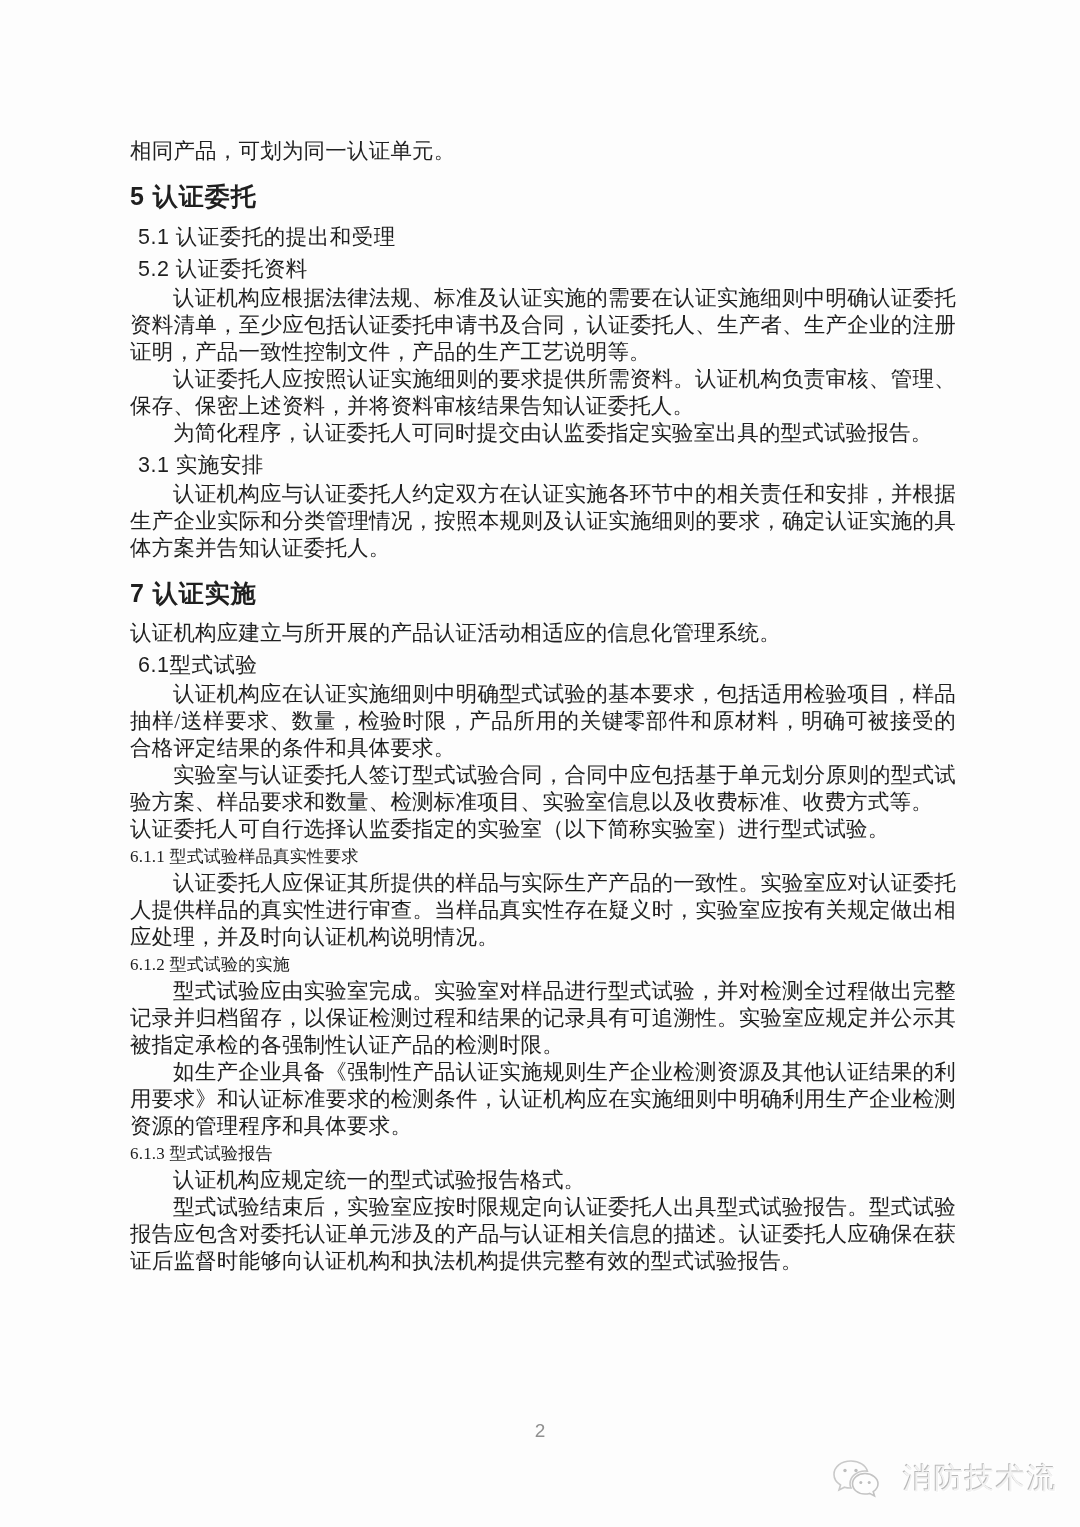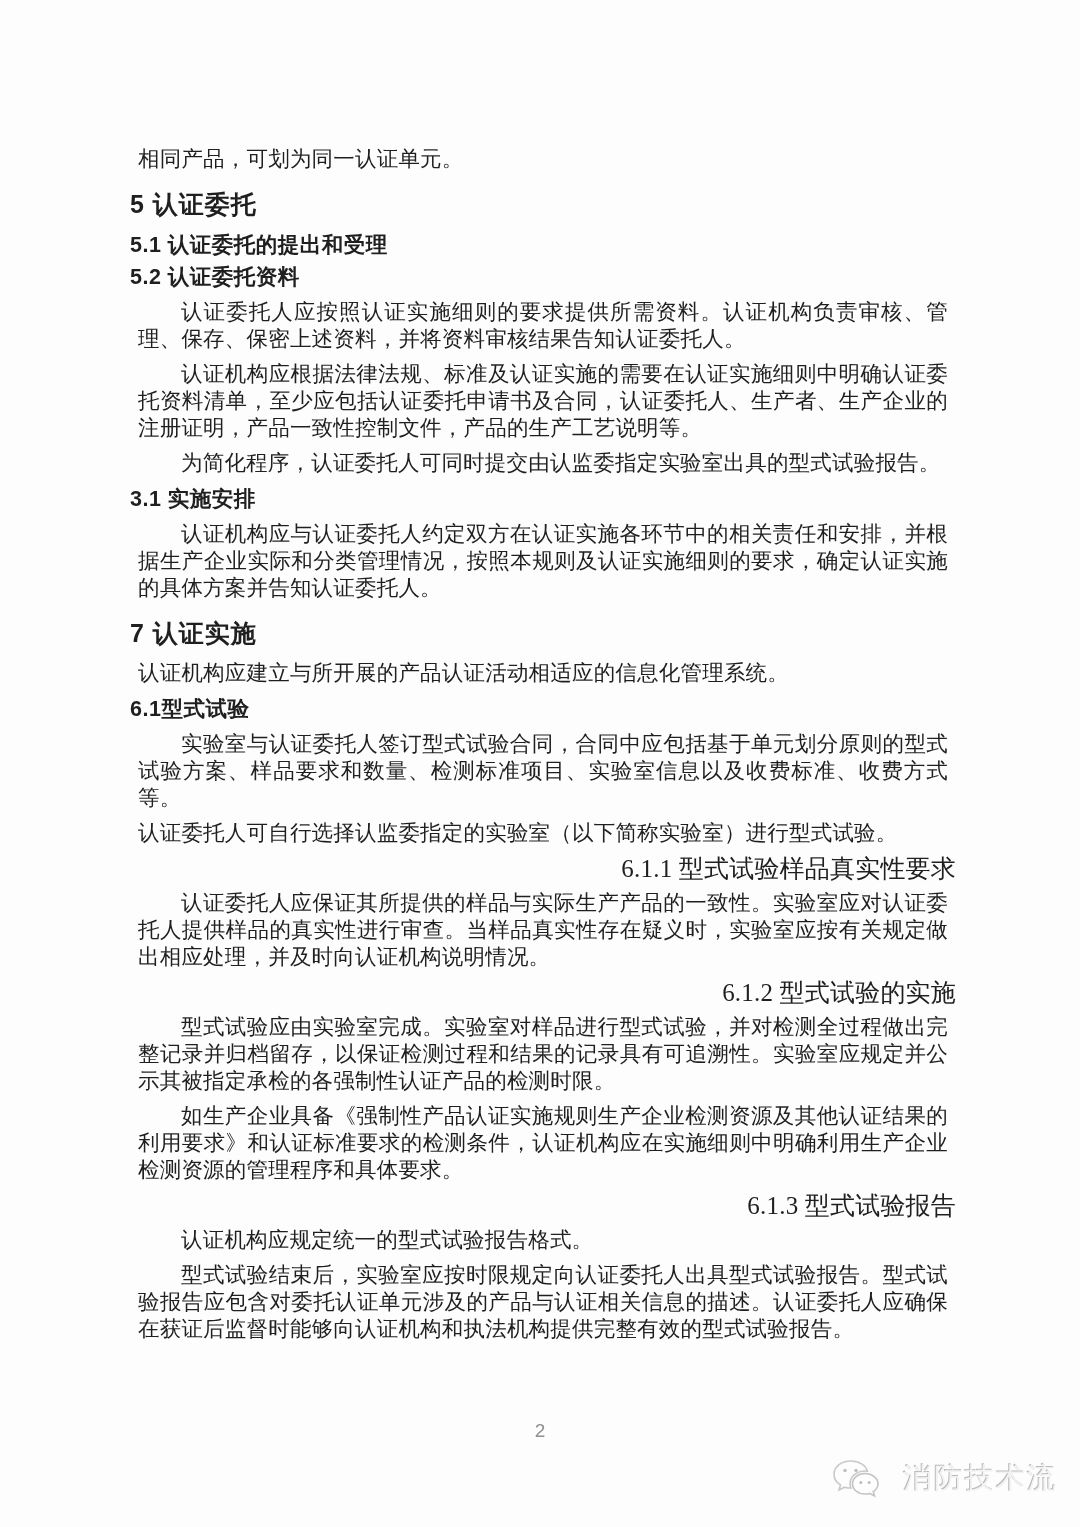--- a/index.html
+++ b/index.html
@@ -18,50 +18,49 @@
   .page {
     position: absolute;
     left: 130px;
     top: 138px;
     width: 826px;
   }
   .para {
     font-size: 21.5px;
     line-height: 27px;
     text-align: justify;
-    margin: 8px;
+    margin: 0;
     text-indent: 2em;
     letter-spacing: 0.2px;
   }
   .para.noindent {
     text-indent: 0;
   }
   .h1 {
     font-family: "Liberation Sans", "DejaVu Sans", sans-serif;
     font-size: 25px;
     font-weight: bold;
     line-height: 32px;
     margin: 15px 0 11px 0;
     letter-spacing: 1px;
   }
   .h2 {
     font-family: "Liberation Sans", "DejaVu Sans", sans-serif;
     font-size: 21.5px;
-    font-weight: bold;
+    font-weight: normal;
     line-height: 28px;
-    margin: 4px 0 2px 0;
+    margin: 4px 0 2px 8px;
     letter-spacing: 0.5px;
   }
   .h3 {
-    font-size: 25px;
+    font-size: 17px;
     font-weight: normal;
     line-height: 27px;
     margin: 0;
     letter-spacing: 0.2px;
-    text-align: right;
   }
   .footer-pagenum {
     position: absolute;
     left: 0;
     top: 1420px;
     width: 100%;
     text-align: center;
     font-size: 19px;
     color: #8f8f8f;
     font-family: "Liberation Sans", "DejaVu Sans", sans-serif;
@@ -87,28 +86,29 @@
   }
 </style>
 </head>
 <body>
 
 <div class="page">
   <p class="para noindent">相同产品，可划为同一认证单元。</p>
   <div class="h1">5 认证委托</div>
   <div class="h2">5.1 认证委托的提出和受理</div>
   <div class="h2">5.2 认证委托资料</div>
+  <p class="para">认证机构应根据法律法规、标准及认证实施的需要在认证实施细则中明确认证委托资料清单，至少应包括认证委托申请书及合同，认证委托人、生产者、生产企业的注册证明，产品一致性控制文件，产品的生产工艺说明等。</p>
   <p class="para">认证委托人应按照认证实施细则的要求提供所需资料。认证机构负责审核、管理、保存、保密上述资料，并将资料审核结果告知认证委托人。</p>
-  <p class="para">认证机构应根据法律法规、标准及认证实施的需要在认证实施细则中明确认证委托资料清单，至少应包括认证委托申请书及合同，认证委托人、生产者、生产企业的注册证明，产品一致性控制文件，产品的生产工艺说明等。</p>
   <p class="para">为简化程序，认证委托人可同时提交由认监委指定实验室出具的型式试验报告。</p>
   <div class="h2">3.1 实施安排</div>
   <p class="para">认证机构应与认证委托人约定双方在认证实施各环节中的相关责任和安排，并根据生产企业实际和分类管理情况，按照本规则及认证实施细则的要求，确定认证实施的具体方案并告知认证委托人。</p>
   <div class="h1">7 认证实施</div>
   <p class="para noindent">认证机构应建立与所开展的产品认证活动相适应的信息化管理系统。</p>
   <div class="h2">6.1型式试验</div>
+  <p class="para">认证机构应在认证实施细则中明确型式试验的基本要求，包括适用检验项目，样品抽样/送样要求、数量，检验时限，产品所用的关键零部件和原材料，明确可被接受的合格评定结果的条件和具体要求。</p>
   <p class="para">实验室与认证委托人签订型式试验合同，合同中应包括基于单元划分原则的型式试验方案、样品要求和数量、检测标准项目、实验室信息以及收费标准、收费方式等。</p>
   <p class="para noindent">认证委托人可自行选择认监委指定的实验室（以下简称实验室）进行型式试验。</p>
   <div class="h3">6.1.1 型式试验样品真实性要求</div>
   <p class="para">认证委托人应保证其所提供的样品与实际生产产品的一致性。实验室应对认证委托人提供样品的真实性进行审查。当样品真实性存在疑义时，实验室应按有关规定做出相应处理，并及时向认证机构说明情况。</p>
   <div class="h3">6.1.2 型式试验的实施</div>
   <p class="para">型式试验应由实验室完成。实验室对样品进行型式试验，并对检测全过程做出完整记录并归档留存，以保证检测过程和结果的记录具有可追溯性。实验室应规定并公示其被指定承检的各强制性认证产品的检测时限。</p>
   <p class="para">如生产企业具备《强制性产品认证实施规则生产企业检测资源及其他认证结果的利用要求》和认证标准要求的检测条件，认证机构应在实施细则中明确利用生产企业检测资源的管理程序和具体要求。</p>
   <div class="h3">6.1.3 型式试验报告</div>
   <p class="para">认证机构应规定统一的型式试验报告格式。</p>
   <p class="para">型式试验结束后，实验室应按时限规定向认证委托人出具型式试验报告。型式试验报告应包含对委托认证单元涉及的产品与认证相关信息的描述。认证委托人应确保在获证后监督时能够向认证机构和执法机构提供完整有效的型式试验报告。</p>

